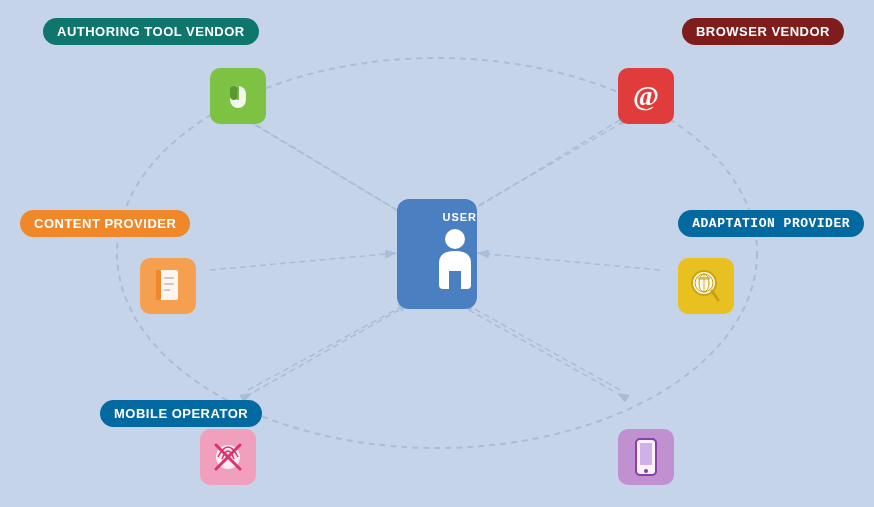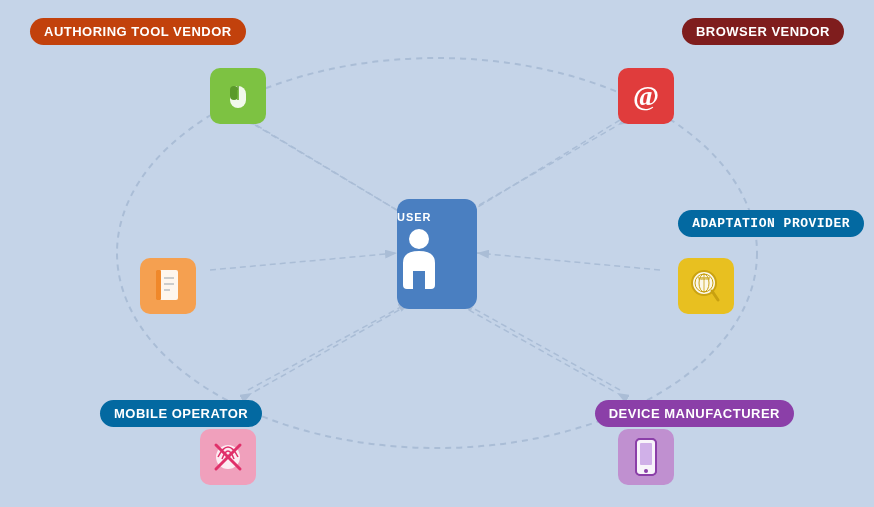--- a/index.html
+++ b/index.html
@@ -23,21 +23,21 @@
       position: absolute;
       top: 50%;
       left: 50%;
       transform: translate(-50%, -50%);
       background: #4a7fc1;
       border-radius: 12px;
       width: 80px;
       height: 110px;
       display: flex;
       flex-direction: column;
-      align-items: flex-start;
+      align-items: flex-end;
       justify-content: center;
       gap: 4px;
     }
 
     .user-label {
       color: white;
       font-size: 11px;
       font-weight: bold;
       letter-spacing: 1px;
     }
@@ -78,22 +78,22 @@
       top: 0;
       left: 0;
       width: 874px;
       height: 507px;
       pointer-events: none;
     }
 
     
     .authoring-label {
       top: 18px;
-      left: 30px;
-      background: #c2410c;
+      left: 43px;
+      background: #0f766e;
       text-align: right;
     }
     .authoring-icon {
       top: 68px;
       left: 210px;
       background: #7dc242;
     }
 
     
     .browser-label {
@@ -216,20 +216,21 @@
       <line x1="18" y1="8" x2="18" y2="22" stroke="#5a9a2a" stroke-width="1.5"></line>
       <line x1="18" y1="12" x2="18" y2="22" stroke="#7dc242" stroke-width="1"></line>
     </svg>
   </div>
 
   <div class="vendor-label browser-label">BROWSER VENDOR</div>
   <div class="icon-box browser-icon" style="background:#e03c3c;">
     <span style="font-size:28px;font-weight:bold;color:white;font-family:serif;">@</span>
   </div>
 
+  <div class="vendor-label content-label">CONTENT PROVIDER</div>
   <div class="icon-box content-icon" style="background:#f5a050;">
 
     <svg width="36" height="40" viewBox="0 0 36 40" fill="white">
       <rect x="6" y="4" width="22" height="30" rx="2" fill="white" opacity="0.9"></rect>
       <rect x="6" y="4" width="5" height="30" rx="1" fill="#f0882a"></rect>
       <line x1="14" y1="12" x2="24" y2="12" stroke="#ccc" stroke-width="2"></line>
       <line x1="14" y1="18" x2="24" y2="18" stroke="#ccc" stroke-width="2"></line>
       <line x1="14" y1="24" x2="20" y2="24" stroke="#ccc" stroke-width="2"></line>
     </svg>
   </div>
@@ -253,21 +254,20 @@
     <svg width="40" height="40" viewBox="0 0 40 40" fill="none">
       <circle cx="20" cy="20" r="12" fill="white" opacity="0.8"></circle>
       <line x1="8" y1="8" x2="32" y2="32" stroke="#e0306a" stroke-width="3" stroke-linecap="round"></line>
       <line x1="32" y1="8" x2="8" y2="32" stroke="#e0306a" stroke-width="3" stroke-linecap="round"></line>
 
       <path d="M10 20 Q15 10 20 10 Q25 10 30 20" stroke="#e0306a" stroke-width="1.5" fill="none"></path>
       <path d="M14 22 Q17 14 20 14 Q23 14 26 22" stroke="#e0306a" stroke-width="1.5" fill="none"></path>
     </svg>
   </div>
 
-  <div class="vendor-label device-label">DEVICE MANUFACTURER</div>
   <div class="icon-box device-icon" style="background:#c090d0;">
 
     <svg width="28" height="40" viewBox="0 0 28 40" fill="white">
       <rect x="4" y="2" width="20" height="36" rx="4" fill="white" opacity="0.9" stroke="#8b3fa8" stroke-width="1.5"></rect>
       <rect x="4" y="2" width="20" height="36" rx="4" fill="none" stroke="#8b3fa8" stroke-width="2"></rect>
       <rect x="8" y="6" width="12" height="22" rx="1" fill="#d0b0e8"></rect>
       <circle cx="14" cy="34" r="2" fill="#8b3fa8"></circle>
     </svg>
   </div>
 

